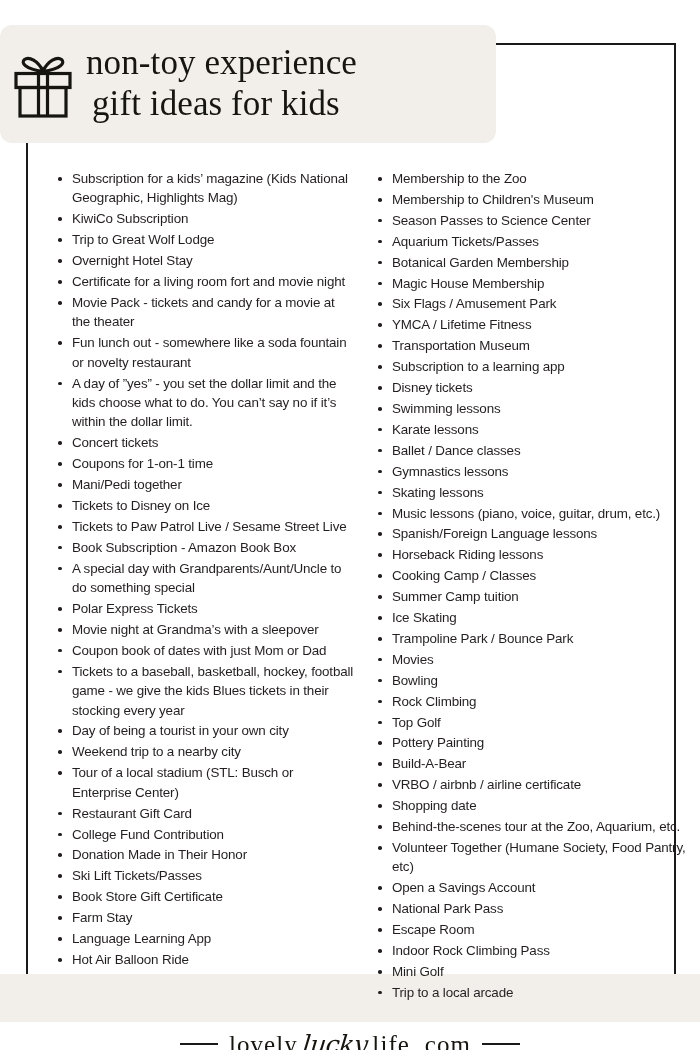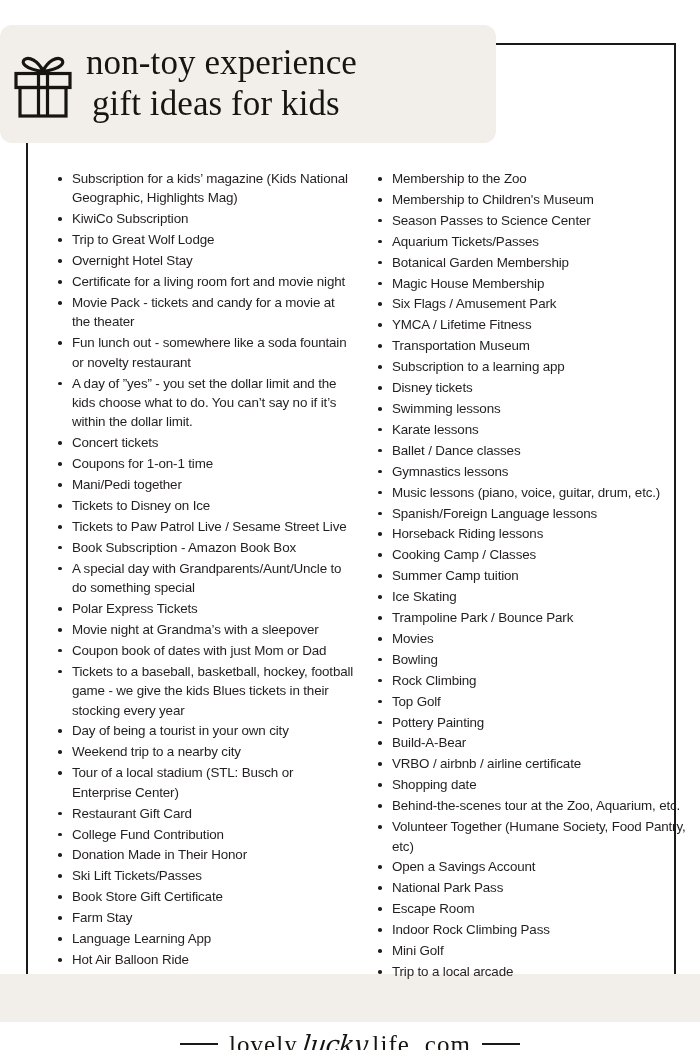--- a/index.html
+++ b/index.html
@@ -215,20 +215,21 @@
       <li class="list-item">Magic House Membership</li>
       <li class="list-item">Six Flags / Amusement Park</li>
       <li class="list-item">YMCA / Lifetime Fitness</li>
       <li class="list-item">Transportation Museum</li>
       <li class="list-item">Subscription to a learning app</li>
       <li class="list-item">Disney tickets</li>
       <li class="list-item">Swimming lessons</li>
       <li class="list-item">Karate lessons</li>
       <li class="list-item">Ballet / Dance classes</li>
       <li class="list-item">Gymnastics lessons</li>
+      <li class="list-item">Skating lessons</li>
       <li class="list-item">Music lessons (piano, voice, guitar, drum, etc.)</li>
       <li class="list-item">Spanish/Foreign Language lessons</li>
       <li class="list-item">Horseback Riding lessons</li>
       <li class="list-item">Cooking Camp / Classes</li>
       <li class="list-item">Summer Camp tuition</li>
       <li class="list-item">Ice Skating</li>
       <li class="list-item">Trampoline Park / Bounce Park</li>
       <li class="list-item">Movies</li>
       <li class="list-item">Bowling</li>
       <li class="list-item">Rock Climbing</li>

